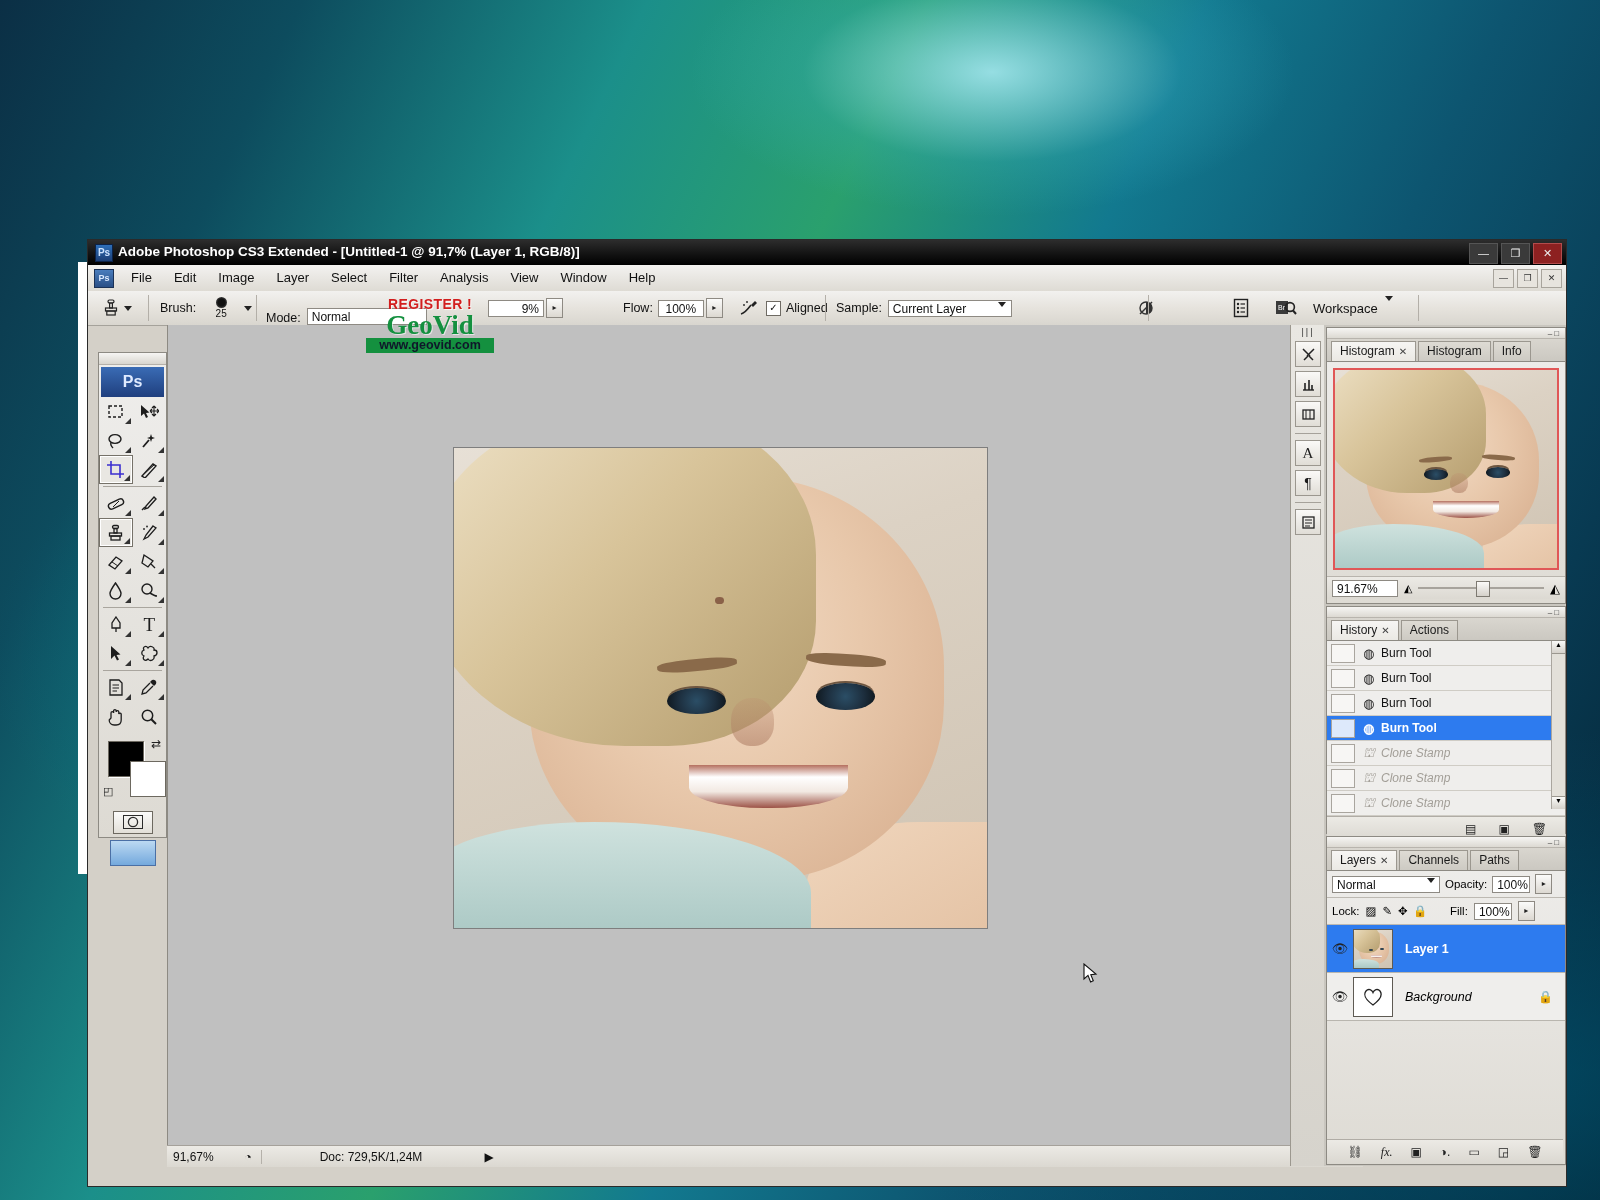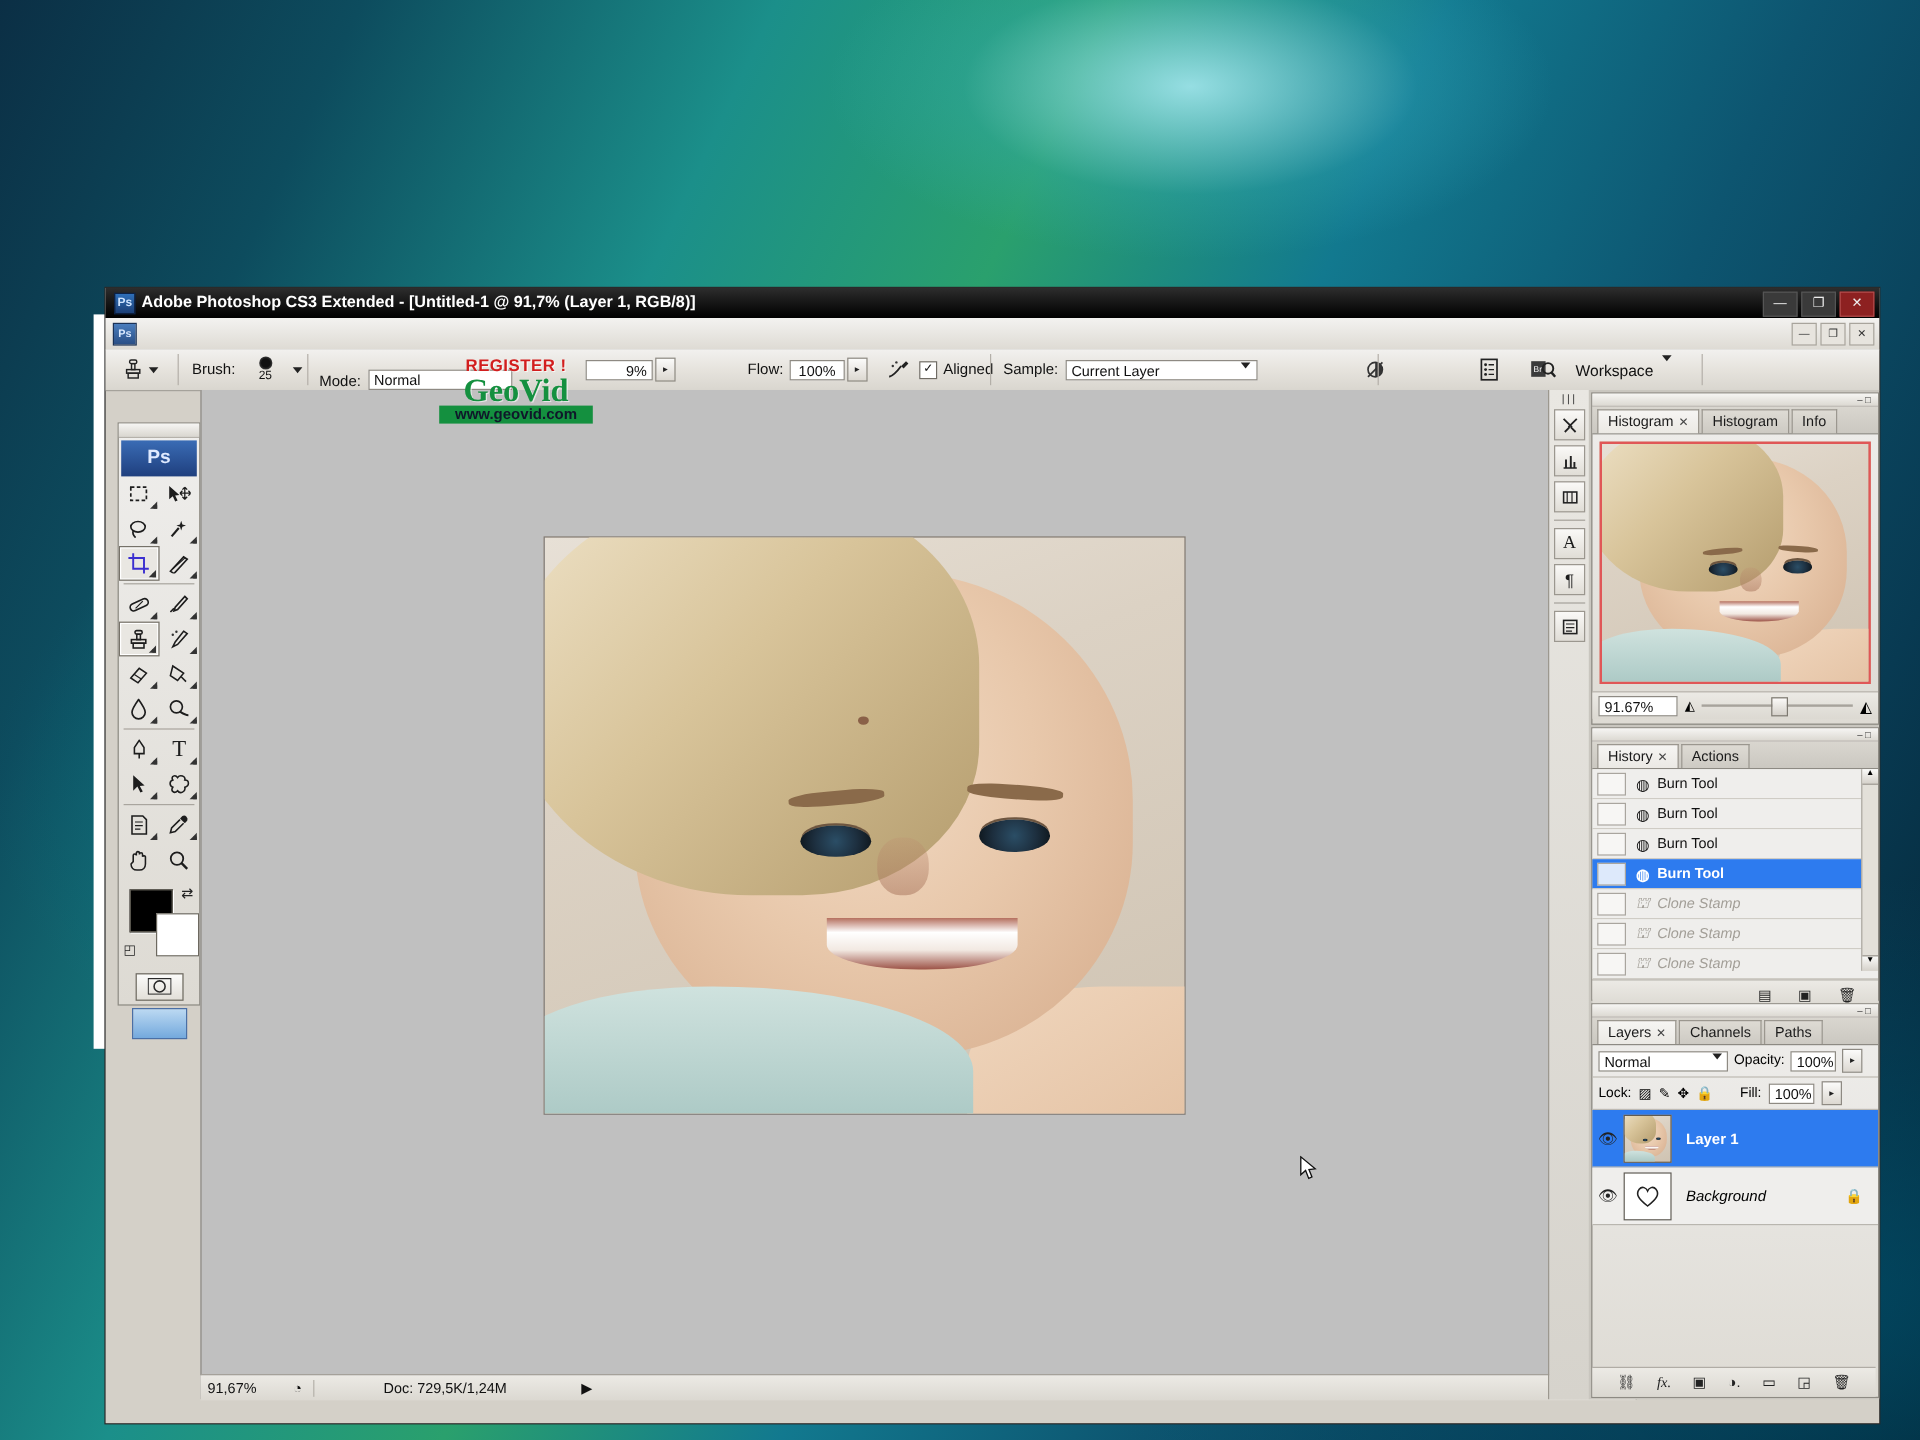--- a/index.html
+++ b/index.html
@@ -174,20 +174,32 @@
       <div class="tb-text">Adobe Photoshop CS3 Extended - [Untitled-1 @ 91,7% (Layer 1, RGB/8)]</div>
       <div class="tb-btns">
         <div class="tb-btn">—</div>
         <div class="tb-btn">❐</div>
         <div class="tb-btn close">✕</div>
       </div>
     </div>
 
     <div class="menubar">
       <div class="ps-badge">Ps</div>
+      <div class="menuitems">
+        <span>File</span>
+        <span>Edit</span>
+        <span>Image</span>
+        <span>Layer</span>
+        <span>Select</span>
+        <span>Filter</span>
+        <span>Analysis</span>
+        <span>View</span>
+        <span>Window</span>
+        <span>Help</span>
+      </div>
       <div class="mb-btns">
         <div class="mb-btn">—</div>
         <div class="mb-btn">❐</div>
         <div class="mb-btn">✕</div>
       </div>
     </div>
 
     <div class="optbar">
       <div class="ob" style="left:10px;">
         <div class="toolicon">
@@ -240,21 +252,21 @@
       </div>
 
       <div class="ob" style="left:678px;">
         <div class="chk">✓</div>
         <span style="margin-left:5px;">Aligned</span>
       </div>
       <div class="ob-sep" style="left:737px;"></div>
 
       <div class="ob" style="left:748px;">
         <span>Sample:</span>
-        <div class="field" style="width:160px;margin-left:6px;position:relative;">
+        <div class="field" style="width:124px;margin-left:6px;position:relative;">
           <span>Current Layer</span>
           <span style="position:absolute;right:5px;top:5px;">
             <span class="caret"></span>
           </span>
         </div>
       </div>
 
       <div class="ob" style="left:1045px;">
         <div class="toolicon">
           <svg width="18" height="18" viewBox="0 0 18 18">

